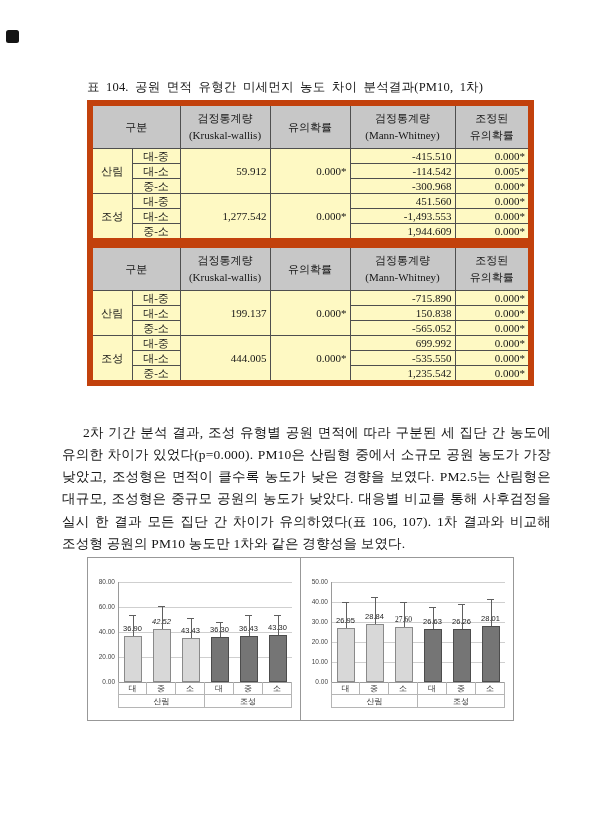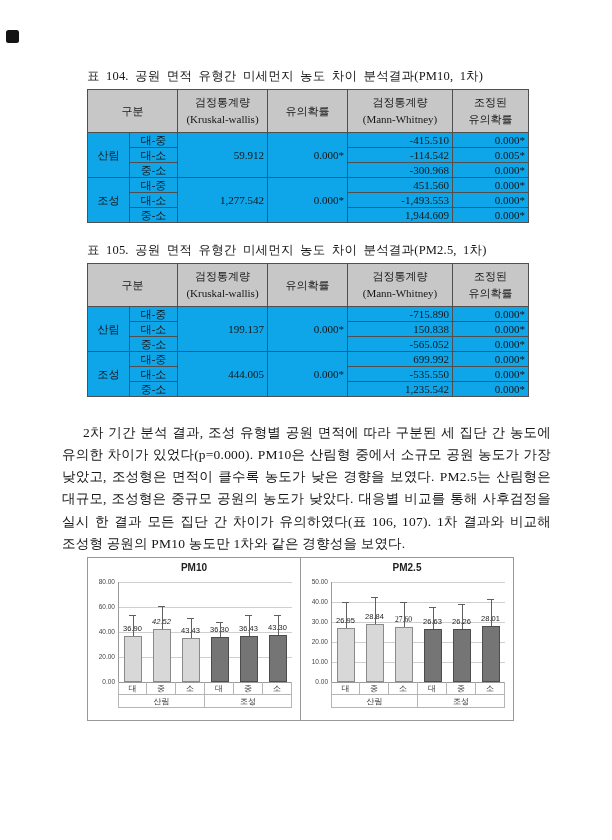--- a/index.html
+++ b/index.html
@@ -3,22 +3,22 @@
 <meta charset="utf-8">
 <style>
   html,body{margin:0;padding:0;background:#e8e8e8;}
   .page{
     position:relative;width:612px;height:840px;background:#ffffff;margin:0 auto;
     font-family:"Liberation Serif","DejaVu Serif",serif;color:#161616;overflow:hidden;
   }
   .corner-mark{position:absolute;left:6px;top:30px;width:13px;height:13px;background:#141414;border-radius:2.5px;}
 
   .tbl-section{position:absolute;left:87px;}
-  .tbl-title{font-size:12.5px;letter-spacing:0.2px;word-spacing:3px;margin-bottom:4px;white-space:nowrap;}
-  table.stat-table{border-collapse:collapse;background:#0ea5e9;table-layout:fixed;border:1px solid #c2410c;}
+  .tbl-title{font-size:12.5px;letter-spacing:0.2px;word-spacing:3px;margin-bottom:4px;white-space:nowrap;margin-top:11px;}
+  table.stat-table{border-collapse:collapse;background:#fef9c3;table-layout:fixed;border:6px solid #c2410c;}
   table.stat-table th,table.stat-table td{border:1px solid #4f4f4f;font-weight:normal;font-size:11px;padding:0 3px;overflow:hidden;white-space:nowrap;}
   table.stat-table thead th{background:#c7c7c7;text-align:center;padding:2px 2px;line-height:17px;height:38px;vertical-align:middle;}
   table.stat-table tbody td{height:14px;line-height:14px;}
   td.c{text-align:center;}
   td.r{text-align:right;}
   td.k{padding-right:12px;}
   td.s{padding-right:5px;}
   td.m{padding-right:7px;}
   td.a{padding-right:4px;}
 
@@ -117,21 +117,20 @@
         <tr>
           <td class="c">중-소</td>
           <td class="r m">1,944.609</td>
           <td class="r a">0.000*</td>
         </tr>
       </tbody>
     </table>
   </div>
 
   <div class="tbl-section" style="top:242px;">
-    <div class="tbl-title">표 105. 공원 면적 유형간 미세먼지 농도 차이 분석결과(PM2.5, 1차)</div>
     <table class="stat-table">
       <colgroup>
         <col style="width:42px">
           <col style="width:48px">
           <col style="width:90px">
         <col style="width:80px">
           <col style="width:105px">
           <col style="width:76px">
       </colgroup>
       <thead>
@@ -190,21 +189,20 @@
           <td class="r a">0.000*</td>
         </tr>
       </tbody>
     </table>
   </div>
 
   <p class="para">2차 기간 분석 결과, 조성 유형별 공원 면적에 따라 구분된 세 집단 간 농도에 유의한 차이가 있었다(p=0.000). PM10은 산림형 중에서 소규모 공원 농도가 가장 낮았고, 조성형은 면적이 클수록 농도가 낮은 경향을 보였다. PM2.5는 산림형은 대규모, 조성형은 중규모 공원의 농도가 낮았다. 대응별 비교를 통해 사후검정을 실시 한 결과 모든 집단 간 차이가 유의하였다(표 106, 107). 1차 결과와 비교해 조성형 공원의 PM10 농도만 1차와 같은 경향성을 보였다.</p>
 
   <div class="figure">
     <div class="chart-box">
-        <div class="chart-title">PM10</div>
         <div class="grid-line" style="left: 30px; top: 124px; width: 174px; background: rgb(154, 154, 154);"></div>
         <div class="ytick" style="left: 1px; top: 120px;">0.00</div>
         <div class="grid-line" style="left: 30px; top: 99px; width: 174px; background: rgb(207, 207, 207);"></div>
         <div class="ytick" style="left: 1px; top: 95px;">20.00</div>
         <div class="grid-line" style="left: 30px; top: 74px; width: 174px; background: rgb(207, 207, 207);"></div>
         <div class="ytick" style="left: 1px; top: 70px;">40.00</div>
         <div class="grid-line" style="left: 30px; top: 49px; width: 174px; background: rgb(207, 207, 207);"></div>
         <div class="ytick" style="left: 1px; top: 45px;">60.00</div>
         <div class="grid-line" style="left: 30px; top: 24px; width: 174px; background: rgb(207, 207, 207);"></div>
         <div class="ytick" style="left: 1px; top: 20px;">80.00</div>
@@ -240,21 +238,20 @@
           <div class="cat-cell" style="width: 16.6667%;">대</div>
           <div class="cat-cell" style="width: 16.6667%;">중</div>
           <div class="cat-cell" style="width: 16.6667%;">소</div>
         </div>
         <div class="cat-row" style="left: 30px; top: 137px; width: 174px; height: 13px;">
           <div class="cat-cell" style="width: 50%;">산림</div>
           <div class="cat-cell" style="width: 50%;">조성</div>
         </div>
       </div>
     <div class="chart-box">
-        <div class="chart-title">PM2.5</div>
         <div class="grid-line" style="left: 30px; top: 124px; width: 174px; background: rgb(154, 154, 154);"></div>
         <div class="ytick" style="left: 1px; top: 120px;">0.00</div>
         <div class="grid-line" style="left: 30px; top: 104px; width: 174px; background: rgb(207, 207, 207);"></div>
         <div class="ytick" style="left: 1px; top: 100px;">10.00</div>
         <div class="grid-line" style="left: 30px; top: 84px; width: 174px; background: rgb(207, 207, 207);"></div>
         <div class="ytick" style="left: 1px; top: 80px;">20.00</div>
         <div class="grid-line" style="left: 30px; top: 64px; width: 174px; background: rgb(207, 207, 207);"></div>
         <div class="ytick" style="left: 1px; top: 60px;">30.00</div>
         <div class="grid-line" style="left: 30px; top: 44px; width: 174px; background: rgb(207, 207, 207);"></div>
         <div class="ytick" style="left: 1px; top: 40px;">40.00</div>

